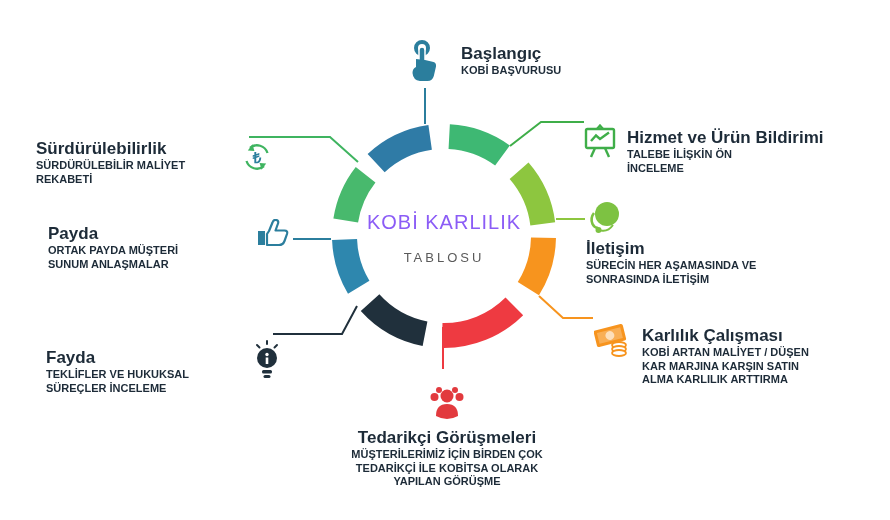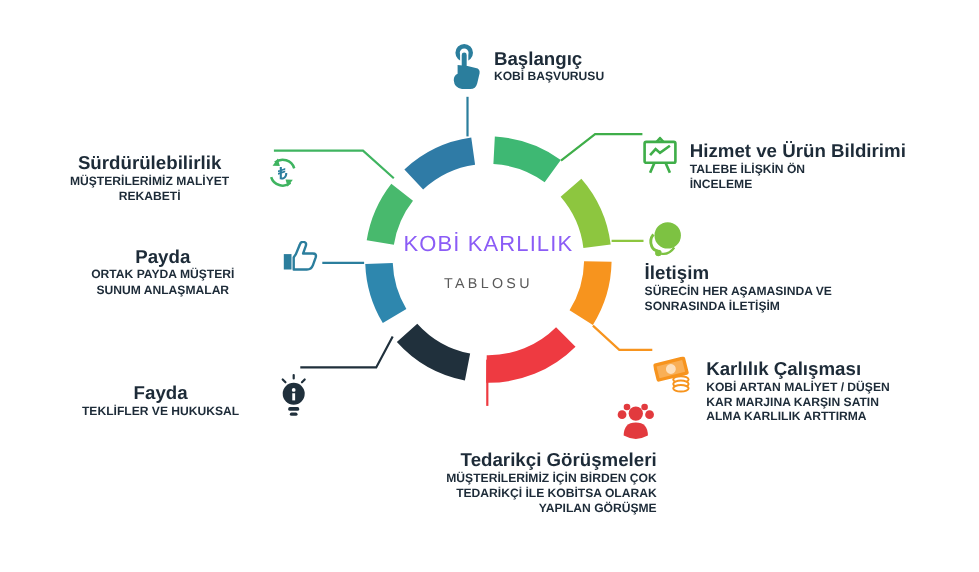--- a/index.html
+++ b/index.html
@@ -3,21 +3,21 @@
 <meta charset="utf-8">
 <style>
   html,body{margin:0;padding:0;background:#fff;}
   .stage{position:relative;width:890px;height:520px;background:#fff;overflow:hidden;
          font-family:"Liberation Sans",sans-serif;}
   #diagram-svg{position:absolute;left:0;top:0;}
   .block{position:absolute;}
   .row{display:flex;}
   .item-title{font-size:17px;font-weight:700;color:#1d2b38;line-height:20px;white-space:nowrap;}
   .item-sub{font-size:11px;font-weight:700;color:#1d2b38;line-height:13.5px;white-space:nowrap;}
-  .right .item-title,.right .item-sub{text-align:center;}
+  .right .item-title,.right .item-sub{text-align:left;}
   .center-text{position:absolute;left:344px;top:210px;width:200px;text-align:center;}
   .center-title{font-size:20px;font-weight:400;letter-spacing:1px;color:#8b5cf6;line-height:24px;white-space:nowrap;}
   .center-sub{font-size:13px;font-weight:400;letter-spacing:3px;color:#5a5a5a;margin-top:16px;}
   .ic{display:block;}
 </style>
 </head>
 <body>
 
 <div class="stage">
 
@@ -38,21 +38,21 @@
       <polyline points="357,306 342,334 273,334" fill="none" stroke="#20303c" stroke-width="2"></polyline>
       <polyline points="331,239 293,239" fill="none" stroke="#2b7e9d" stroke-width="2"></polyline>
       <polyline points="358,162 330,137 249,137" fill="none" stroke="#3fb460" stroke-width="2"></polyline>
     </svg>
 
   <div class="center-text">
     <div class="center-title">KOBİ KARLILIK</div>
     <div class="center-sub">TABLOSU</div>
   </div>
 
-  <div class="block row" style="left:406px;top:38px;gap:9px;">
+  <div class="block row" style="left:406px;top:38px;gap:21px;">
     <span style="color: rgb(43, 126, 157);">
       <svg class="ic" width="34" height="46" viewBox="0 0 34 46">
         <circle cx="16" cy="10" r="6" fill="none" stroke="currentColor" stroke-width="4"></circle>
         <rect x="13" y="9" width="6" height="17" rx="3" fill="currentColor" stroke="#fff" stroke-width="1.5"></rect>
         <path fill="currentColor" d="M10 21 L10 29 Q6.5 30.5 6.5 35 Q7 42 14 43 L21.5 43 Q26.5 43 27.8 38 L30 28.5 Q30.6 24.5 26.5 23.8 L19 22 Z"></path>
       </svg>
     </span>
     <div style="padding-top:6px;">
       <div class="item-title">Başlangıç</div>
       <div class="item-sub">KOBİ BAŞVURUSU</div>
@@ -108,21 +108,21 @@
       </svg>
     </span>
     <div style="padding-top:6px;">
       <div class="item-title">Karlılık Çalışması</div>
       <div class="item-sub">KOBİ ARTAN MALİYET / DÜŞEN</div>
       <div class="item-sub">KAR MARJINA KARŞIN SATIN</div>
       <div class="item-sub">ALMA KARLILIK ARTTIRMA</div>
     </div>
   </div>
 
-  <div class="block" style="left:297px;top:364px;width:300px;text-align:right;">
+  <div class="block" style="left:297px;top:384px;width:300px;text-align:center;">
     <span style="display: inline-block; color: rgb(226, 58, 62);">
       <svg class="ic" width="38" height="36" viewBox="0 0 38 36" fill="currentColor">
         <circle cx="11" cy="6" r="3"></circle>
           <circle cx="27" cy="6" r="3"></circle>
         <circle cx="6.5" cy="13" r="4"></circle>
           <circle cx="31.5" cy="13" r="4"></circle>
         <circle cx="19" cy="12" r="6.5"></circle>
         <path d="M8 32 q0 -12 11 -12 q11 0 11 12 q-11 6 -22 0 z"></path>
       </svg>
     </span>
@@ -144,20 +144,21 @@
       <circle cx="16" cy="19" r="10" fill="currentColor"></circle>
       <circle cx="16" cy="15.5" r="1.7" fill="#fff"></circle>
       <rect x="14.7" y="18.5" width="2.6" height="6.5" fill="#fff"></rect>
       <rect x="11" y="31" width="10" height="3.5" rx="1.5" fill="currentColor"></rect>
       <rect x="12.5" y="36" width="7" height="3" rx="1.5" fill="currentColor"></rect>
     </svg>
   </span>
   <div class="block right" style="left:46px;top:348px;width:200px;">
     <div class="item-title">Fayda</div>
     <div class="item-sub">TEKLİFLER VE HUKUKSAL</div>
+    <div class="item-sub">SÜREÇLER İNCELEME</div>
   </div>
 
   <span class="block" style="left: 257px; top: 219px; color: rgb(43, 126, 157);">
     <svg class="ic" width="34" height="32" viewBox="0 0 34 32">
       <rect x="1" y="12" width="7" height="14" fill="currentColor"></rect>
       <path d="M10 26 h12 q4 0 5.5 -4 l2.5 -7 q1 -3.5 -2.5 -3.5 h-9 l2.5 -7 q1 -3 -2 -3.6 q-2.5 -0.5 -3.5 2.6 l-3.5 8.5 -2 3 z" fill="#fff" stroke="currentColor" stroke-width="2.2" stroke-linejoin="round"></path>
     </svg>
   </span>
   <div class="block right" style="left:48px;top:224px;width:200px;">
     <div class="item-title">Payda</div>
@@ -171,17 +172,17 @@
         <path d="M25.5 11 A 11 11 0 0 0 8 5.8"></path>
         <path d="M4.5 19 A 11 11 0 0 0 22 24.2"></path>
       </g>
       <path d="M10.5 2.2 L5.8 8.6 L12.4 8.9 Z" fill="currentColor"></path>
       <path d="M19.5 27.8 L24.2 21.4 L17.6 21.1 Z" fill="currentColor"></path>
       <text x="15" y="20.5" text-anchor="middle" font-size="15" font-weight="bold" font-family="Liberation Sans, sans-serif" fill="#2b7e9d">₺</text>
     </svg>
   </span>
   <div class="block right" style="left:36px;top:139px;width:200px;">
     <div class="item-title">Sürdürülebilirlik</div>
-    <div class="item-sub">MÜŞTERİLERİMİZ MALİYET</div>
+    <div class="item-sub">SÜRDÜRÜLEBİLİR MALİYET</div>
     <div class="item-sub">REKABETİ</div>
   </div>
 
 </div>
 
 </body></html>

